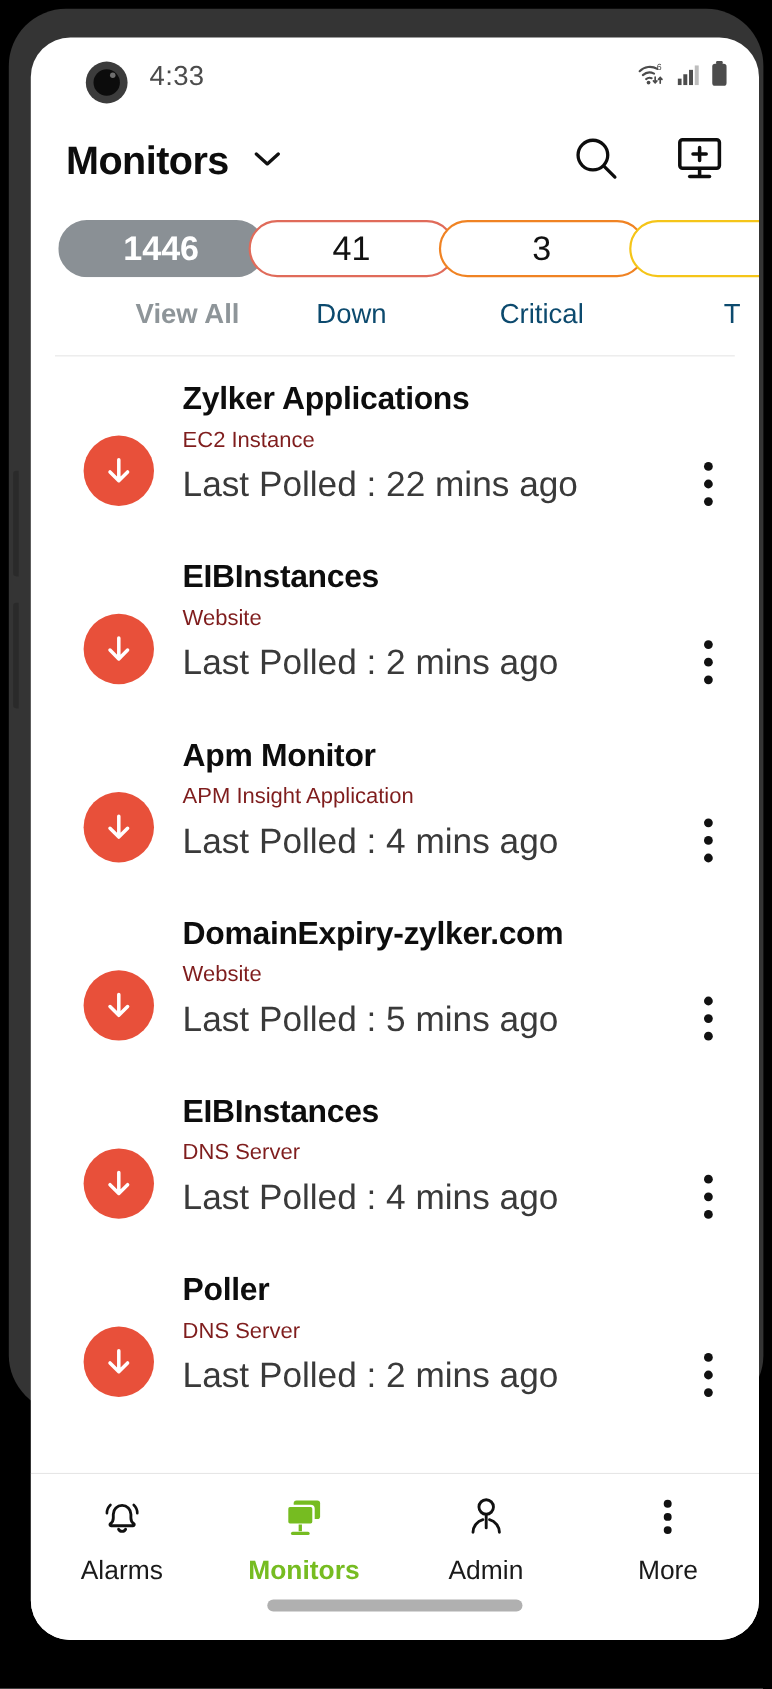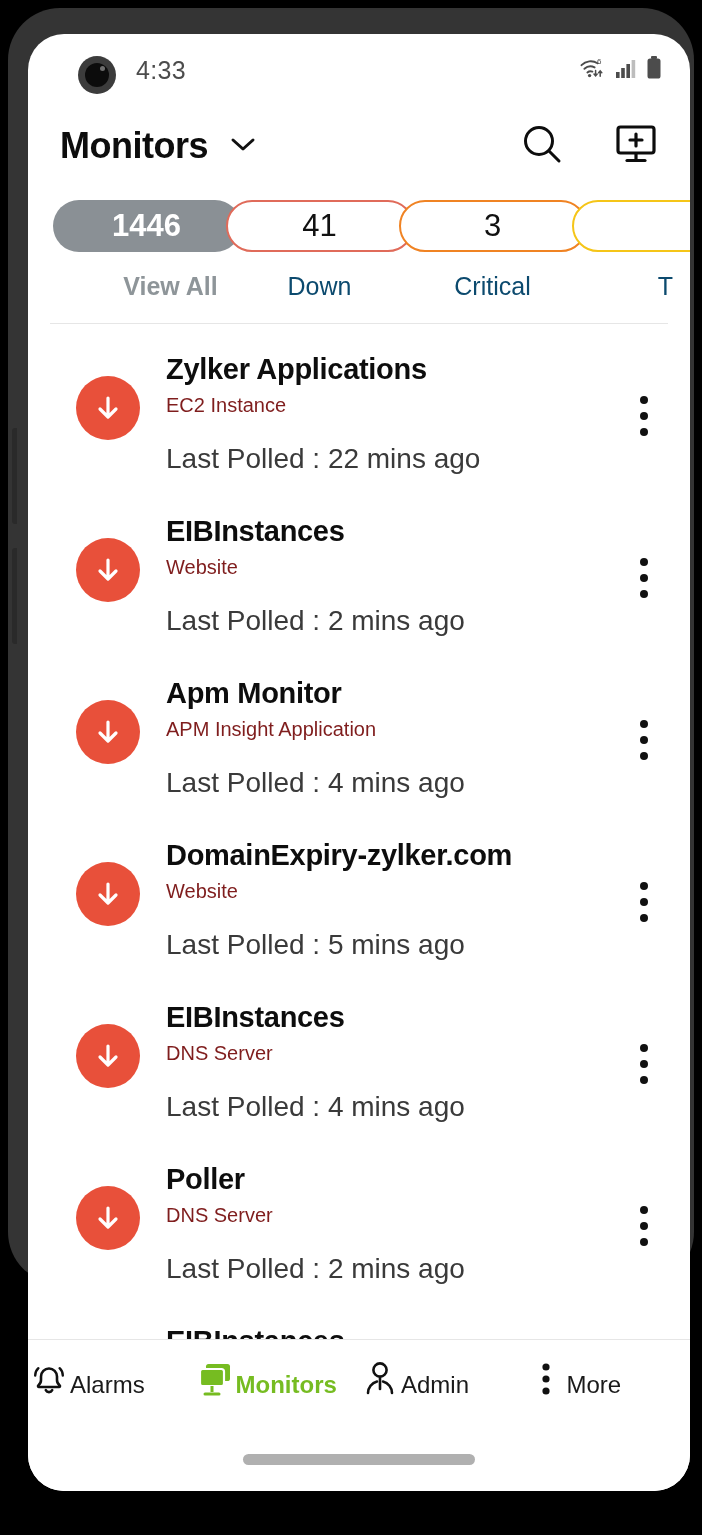--- a/index.html
+++ b/index.html
@@ -123,42 +123,42 @@
     margin: 22px 22px 0 22px;
   }
 
   
   .monitor-list {
     position: relative;
     height: 1026px;
     overflow: hidden;
   }
   .monitor-row {
-    display: flex; align-items: flex-start;
+    display: flex; align-items: flex-end;
     padding: 26px 26px 26px 48px;
     height: 162px;
     cursor: pointer;
   }
   .status-badge {
     flex: 0 0 auto;
     width: 64px; height: 64px;
     border-radius: 50%;
     display: flex; align-items: center; justify-content: center;
     margin-top: 26px;
   }
   .row-body { flex: 1; padding-left: 26px; padding-top: 2px; }
   .row-title {
     font-size: 29px; font-weight: bold; color: #0d0d0d;
     letter-spacing: -0.3px; line-height: 1.18;
   }
   .row-subtitle {
     font-size: 20px; color: #7f1d1d; margin-top: 8px; line-height: 1.18;
   }
   .row-meta {
-    font-size: 28px; color: #3a3a3a; margin-top: 24px; line-height: 1.18;
+    font-size: 32px; color: #3a3a3a; margin-top: 10px; line-height: 1.18;
   }
   .kebab {
     flex: 0 0 auto;
     width: 40px;
     display: flex; flex-direction: column; align-items: center;
     gap: 8px; margin-top: 46px; cursor: pointer;
   }
   .kebab i { width: 8px; height: 8px; border-radius: 50%; background: #111111; display: block; }
 
   
@@ -166,21 +166,21 @@
     position: absolute;
     left: 0; bottom: 0;
     width: 662px; height: 152px;
     background: #ffffff;
     border-top: 1px solid #e6e6e6;
     display: flex; align-items: flex-start;
     padding-top: 16px;
   }
   .nav-item {
     flex: 1;
-    display: flex; flex-direction: row; align-items: center;
+    display: flex; flex-direction: column; align-items: center;
     cursor: pointer;
   }
   .nav-ico { height: 48px; display: flex; align-items: center; justify-content: center; }
   .nav-label { font-size: 24px; color: #1a1a1a; margin-top: 10px; }
   .nav-item.active .nav-label { color: #76bc21; font-weight: bold; }
   .home-indicator {
     position: absolute;
     left: 50%; transform: translateX(-50%);
     bottom: 26px;
     width: 232px; height: 11px;

